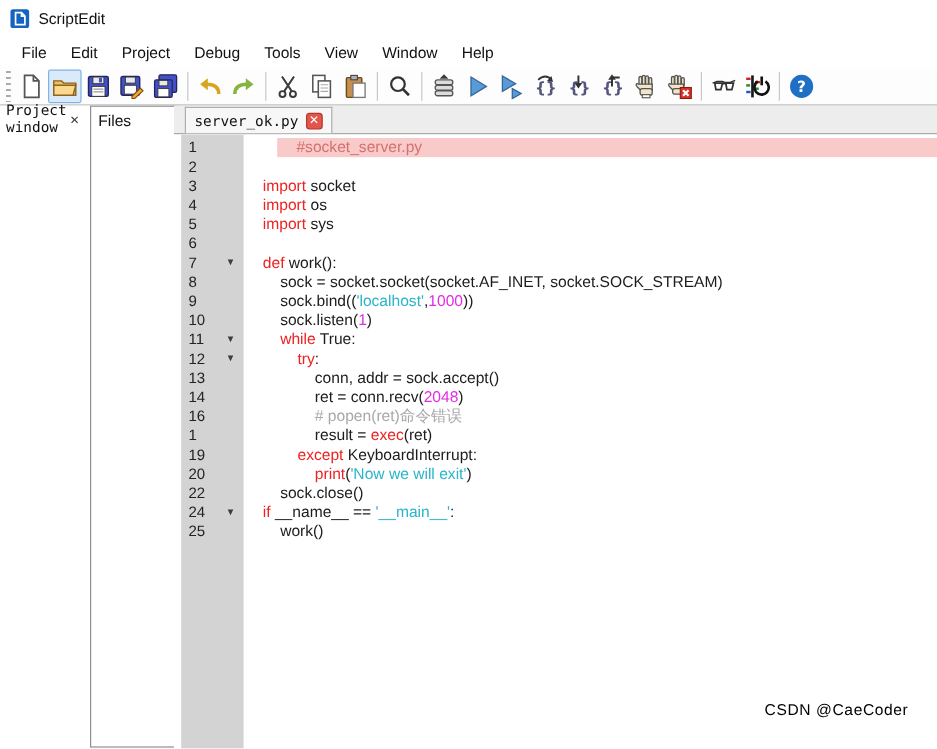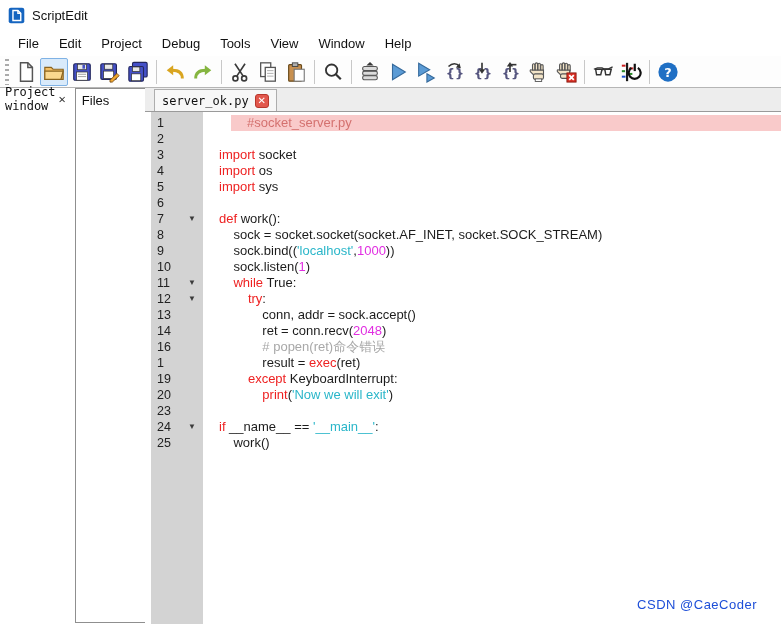--- a/index.html
+++ b/index.html
@@ -47,21 +47,21 @@
   .gutter-bg { position:absolute; left:6px; top:0; bottom:0; width:52px; background:#d3d3d3; }
   .code-lines { position:relative; padding-top:3px; }
   .code-line { display:flex; height:16px; line-height:16px; font-size:13px; }
   .ln { flex:0 0 30px; margin-left:6px; padding-left:6px; color:#222; background:transparent;
     font-size:12.5px; }
   .fold { flex:0 0 22px; text-align:center; font-size:8px; color:#3c3c3c; }
   .code-text { flex:1; white-space:pre; font-family:"Liberation Sans", sans-serif; padding-left:16px; }
   .code-line.hl .code-text { background:#f9caca;margin-left:28px; }
   .kw{color:#ee2222} .num{color:#e12ee1} .str{color:#2ab6c9}
   .com{color:#a8a8a8} .comhl{color:#d4716f} .pl{color:#1c1c1c}
-  .watermark { position:absolute; right:24px; bottom:12px; font-size:13px; color:#1d4ed8; letter-spacing:0.5px; }
+  .watermark { position:absolute; right:24px; bottom:25px; font-size:13px; color:#000000; letter-spacing:0.5px; }
 </style>
 </head>
 <body>
 
 <div class="window">
 
   <div class="titlebar">
     <svg class="app-icon" viewBox="0 0 24 24">
       <rect x="1" y="1" width="22" height="22" rx="3" fill="#1565c0"></rect>
       <path d="M7 5h7l4 4v10H7z" fill="none" stroke="#fff" stroke-width="2"></path>
@@ -385,23 +385,23 @@
               <span class="ln">19</span>
               <span class="fold"></span>
               <span class="code-text"><span class="pl">        </span><span class="kw">except</span><span class="pl"> KeyboardInterrupt:</span></span>
             </div>
             <div class="code-line">
               <span class="ln">20</span>
               <span class="fold"></span>
               <span class="code-text"><span class="pl">            </span><span class="kw">print</span><span class="pl">(</span><span class="str">'Now we will exit'</span><span class="pl">)</span></span>
             </div>
             <div class="code-line">
-              <span class="ln">23</span>
-              <span class="fold"></span>
-              <span class="code-text"></span>
+              <span class="ln">22</span>
+              <span class="fold"></span>
+              <span class="code-text"><span class="pl">    sock.close()</span></span>
             </div>
             <div class="code-line">
               <span class="ln">24</span>
               <span class="fold">▼</span>
               <span class="code-text"><span class="kw">if</span><span class="pl"> __name__ == </span><span class="str">'__main__'</span><span class="pl">:</span></span>
             </div>
             <div class="code-line">
               <span class="ln">25</span>
               <span class="fold"></span>
               <span class="code-text"><span class="pl">    work()</span></span>

